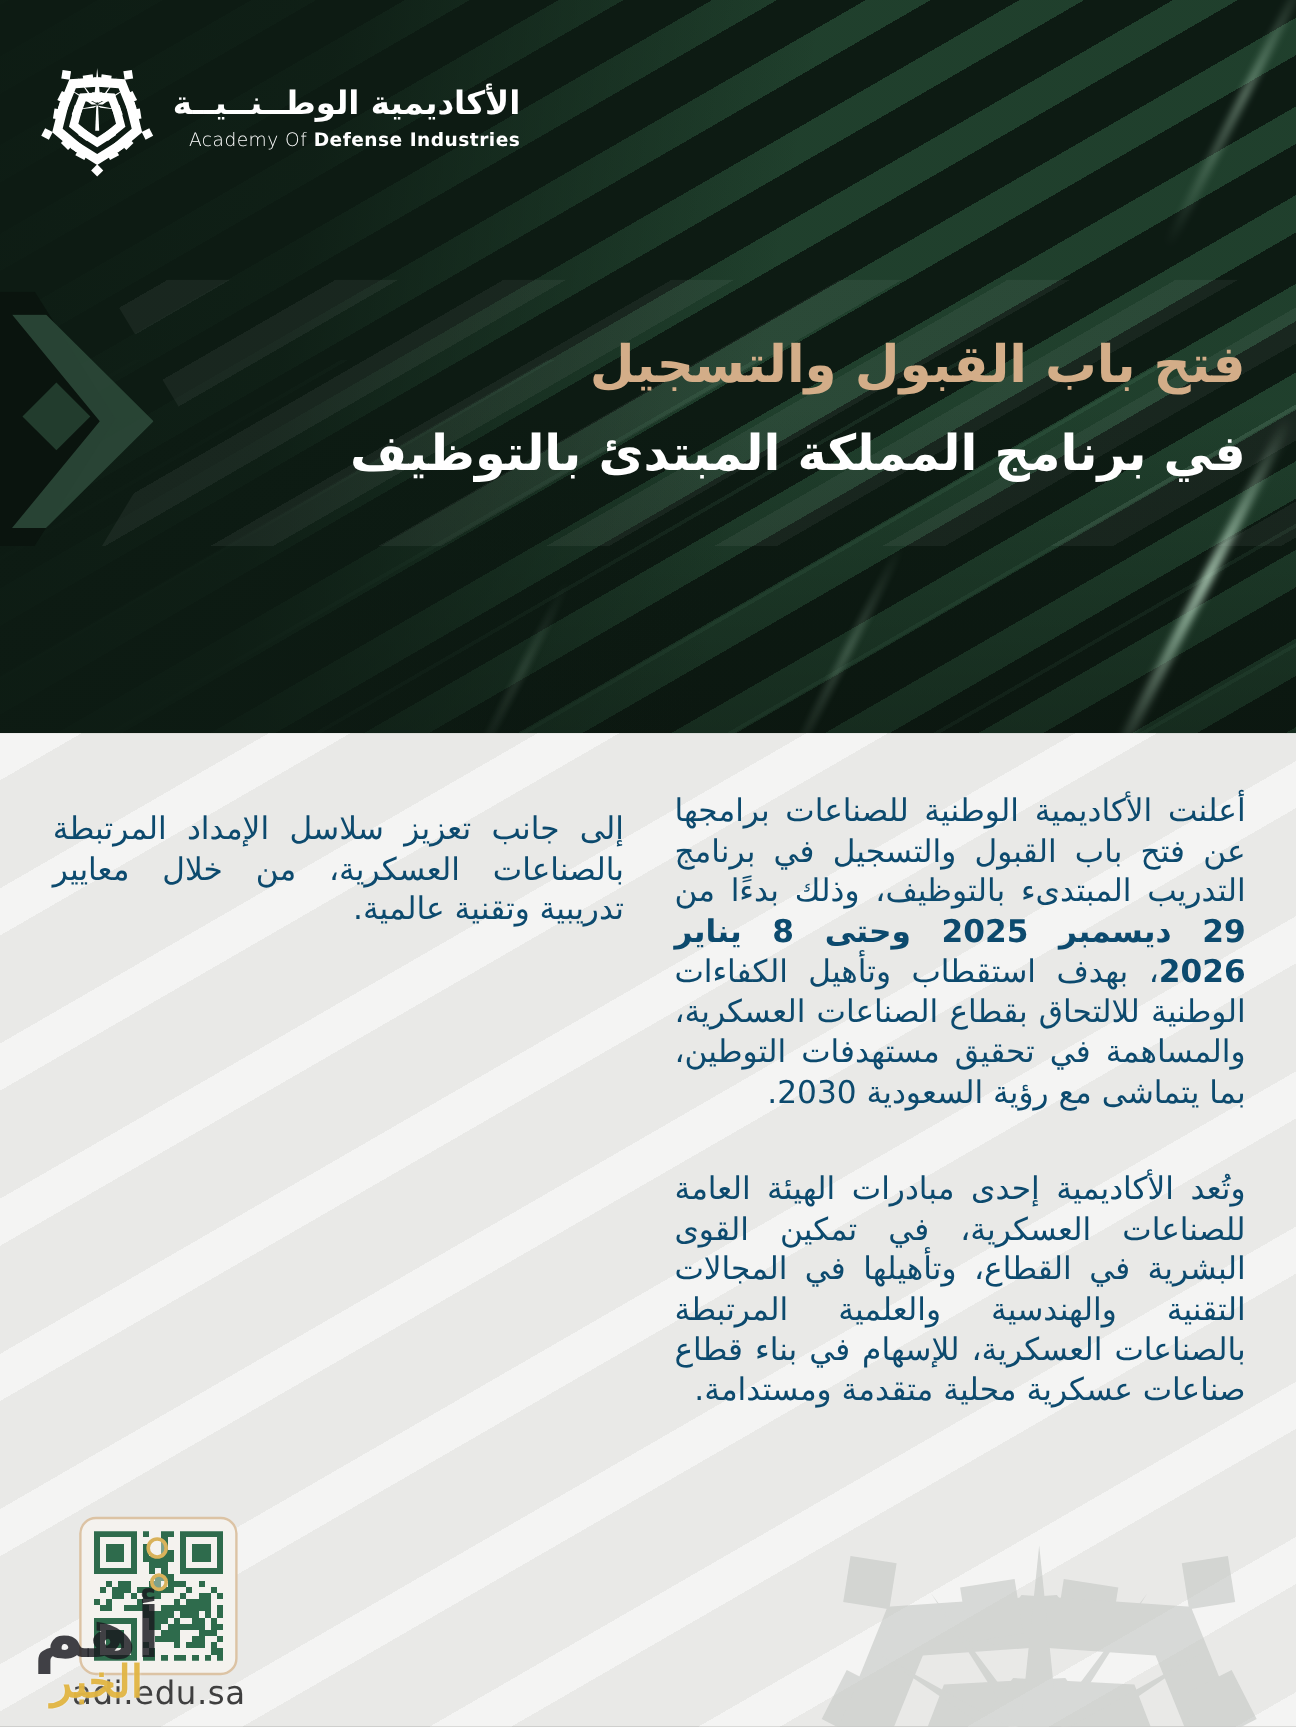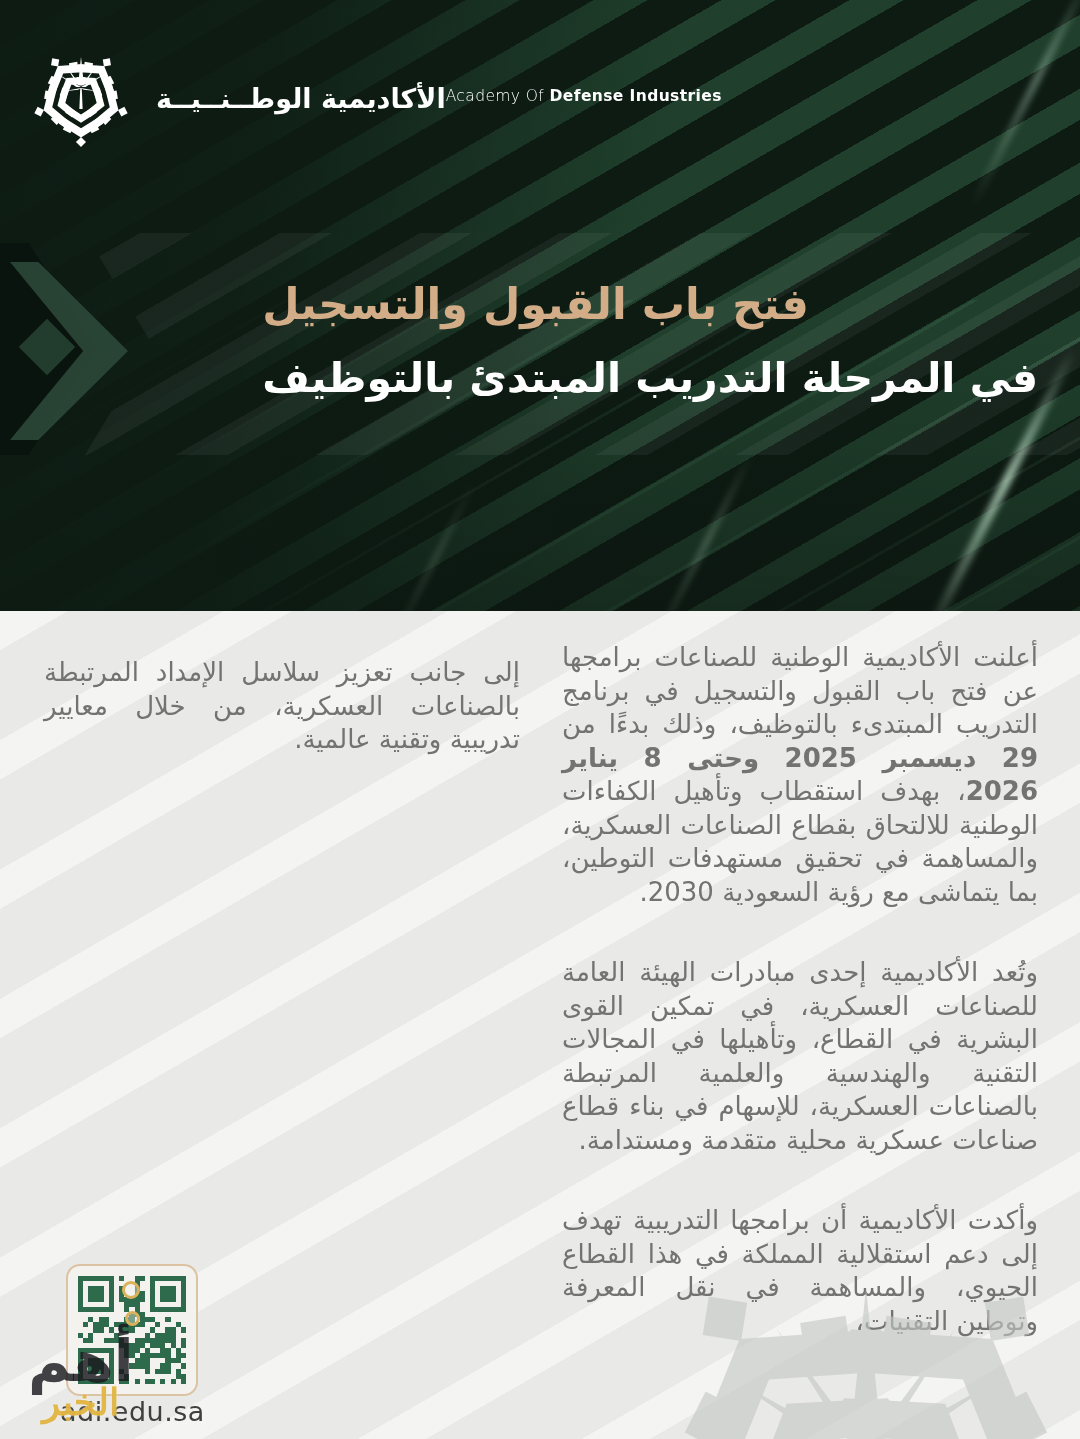--- a/index.html
+++ b/index.html
@@ -18,49 +18,49 @@
   .streak{position:absolute;background:linear-gradient(to bottom, rgba(205,240,215,0) 0%, rgba(205,240,215,.75) 45%, rgba(205,240,215,0) 100%);
     filter:blur(3px);transform:rotate(27deg);}
   .streak.s1{left:995px;top:330px;width:9px;height:330px;}
   .streak.s2{left:1028px;top:-40px;width:7px;height:260px;opacity:.55;}
   .streak.s3{left:700px;top:440px;width:5px;height:220px;opacity:.4;}
   .streak.s4{left:430px;top:470px;width:4px;height:190px;opacity:.3;}
 
   
   .logo-row{position:absolute;top:42px;left:26px;z-index:6;display:flex;align-items:center;}
   .logo-emblem{width:110px;height:112px;color:#ffffff;}
-  .logo-text{margin-left:20px;display:flex;flex-direction:row;}
+  .logo-text{margin-left:8px;display:flex;flex-direction:column;}
   .logo-ar{direction:rtl;text-align:center;color:#fff;font-size:27px;font-weight:700;line-height:33px;letter-spacing:0;}
   .logo-en{margin-top:5px;color:#fff;font-size:15.5px;font-weight:300;letter-spacing:.4px;text-align:right;}
   .logo-en b{font-weight:700;}
 
   
   .chev-dark{position:absolute;left:0;top:243px;width:96px;height:212px;z-index:4;
     clip-path:polygon(0 0,30% 0,100% 50%,30% 100%,0 100%);background:#0a140e;}
   .chev-band{position:absolute;left:10px;top:262px;width:118px;height:178px;z-index:4;opacity:.85;
     clip-path:polygon(0 0,24% 0,100% 50%,24% 100%,0 100%,62% 50%);background:#2e4b3b;}
   .chev-diamond{position:absolute;left:27px;top:327px;width:40px;height:40px;z-index:4;
     transform:rotate(45deg);background:#223c2d;}
 
   
   .banner{position:absolute;left:0;top:233px;width:1080px;height:222px;z-index:5;
     clip-path:polygon(85px 0,100% 0,100% 100%,85px 100%,152px 50%);
     background:linear-gradient(94deg,#317244 0%,#2b623c0 0%,#2e6a40 14%,#245234 38%,#193a26 62%,#132b1c 82%,#112518 100%);}
   .banner::after{content:"";position:absolute;inset:0;
     background:repeating-linear-gradient(150deg, rgba(255,255,255,.05) 0 26px, rgba(255,255,255,0) 26px 70px);}
-  .banner-text{position:absolute;right:42px;top:46px;text-align:left;direction:rtl;z-index:2;}
+  .banner-text{position:absolute;right:42px;top:46px;text-align:right;direction:rtl;z-index:2;}
   .banner-line1{color:#d3ad88;font-size:43px;font-weight:700;line-height:50px;}
   .banner-line2{margin-top:24px;color:#ffffff;font-size:41px;font-weight:700;line-height:50px;}
 
   
   .content{position:absolute;left:0;top:611px;width:1080px;height:828px;background:#e9e9e7;}
   .content-stripes{position:absolute;inset:0;
     background:repeating-linear-gradient(150deg, rgba(255,255,255,.5) 0 34px, rgba(255,255,255,0) 34px 112px);}
   .columns{position:absolute;left:44px;top:30px;width:994px;display:flex;direction:rtl;gap:42px;}
-  .col{width:476px;direction:rtl;text-align:justify;color:#737373;font-size:26px;line-height:33.5px;}
+  .col{width:476px;direction:rtl;text-align:justify;color:#0c4a6e;font-size:26px;line-height:33.5px;margin-top:19px;}
   .col.left-col{padding-top:15px;}
   .col p{margin:0 0 47px 0;}
   .col p:last-child{margin-bottom:0;}
   .col b{font-weight:700;}
 
   
   .qr-card{position:absolute;left:66px;top:1264px;width:108px;height:108px;padding:10px;
     background:#f4f2ee;border:2px solid #dcc3a4;border-radius:14px;z-index:3;}
   .qr-card svg{width:108px;height:108px;display:block;shape-rendering:crispEdges;}
   .qr-site{position:absolute;left:60px;top:1396px;width:145px;text-align:left;direction:ltr;
@@ -126,32 +126,31 @@
       </div>
     </div>
 
     <div class="chev-dark"></div>
     <div class="chev-band"></div>
     <div class="chev-diamond"></div>
 
     <div class="banner">
       <div class="banner-text">
         <div class="banner-line1">فتح باب القبول والتسجيل</div>
-        <div class="banner-line2">في المرحلة التدريب المبتدئ بالتوظيف</div>
+        <div class="banner-line2">في برنامج المملكة المبتدئ بالتوظيف</div>
       </div>
     </div>
   </div>
 
   <div class="content">
     <div class="content-stripes"></div>
     <div class="columns">
       <div class="col right-col" dir="rtl">
         <p><span>أعلنت الأكاديمية الوطنية للصناعات برامجها عن فتح باب القبول والتسجيل في برنامج التدريب المبتدىء بالتوظيف، وذلك بدءًا من </span><b>29 ديسمبر 2025 وحتى 8 يناير 2026</b><span>، بهدف استقطاب وتأهيل الكفاءات الوطنية للالتحاق بقطاع الصناعات العسكرية، والمساهمة في تحقيق مستهدفات التوطين، بما يتماشى مع رؤية السعودية 2030.</span></p>
         <p>وتُعد الأكاديمية إحدى مبادرات الهيئة العامة للصناعات العسكرية، في تمكين القوى البشرية في القطاع، وتأهيلها في المجالات التقنية والهندسية والعلمية المرتبطة بالصناعات العسكرية، للإسهام في بناء قطاع صناعات عسكرية محلية متقدمة ومستدامة.</p>
-        <p>وأكدت الأكاديمية أن برامجها التدريبية تهدف إلى دعم استقلالية المملكة في هذا القطاع الحيوي، والمساهمة في نقل المعرفة وتوطين التقنيات،</p>
       </div>
       <div class="col left-col" dir="rtl">
         <p>إلى جانب تعزيز سلاسل الإمداد المرتبطة بالصناعات العسكرية، من خلال معايير تدريبية وتقنية عالمية.</p>
       </div>
     </div>
   </div>
 
   <div class="qr-card">
     <svg id="qr-svg" viewBox="0 0 21 21">
         <rect x="8" y="0" width="1" height="1" fill="#2e6b4c"></rect>

